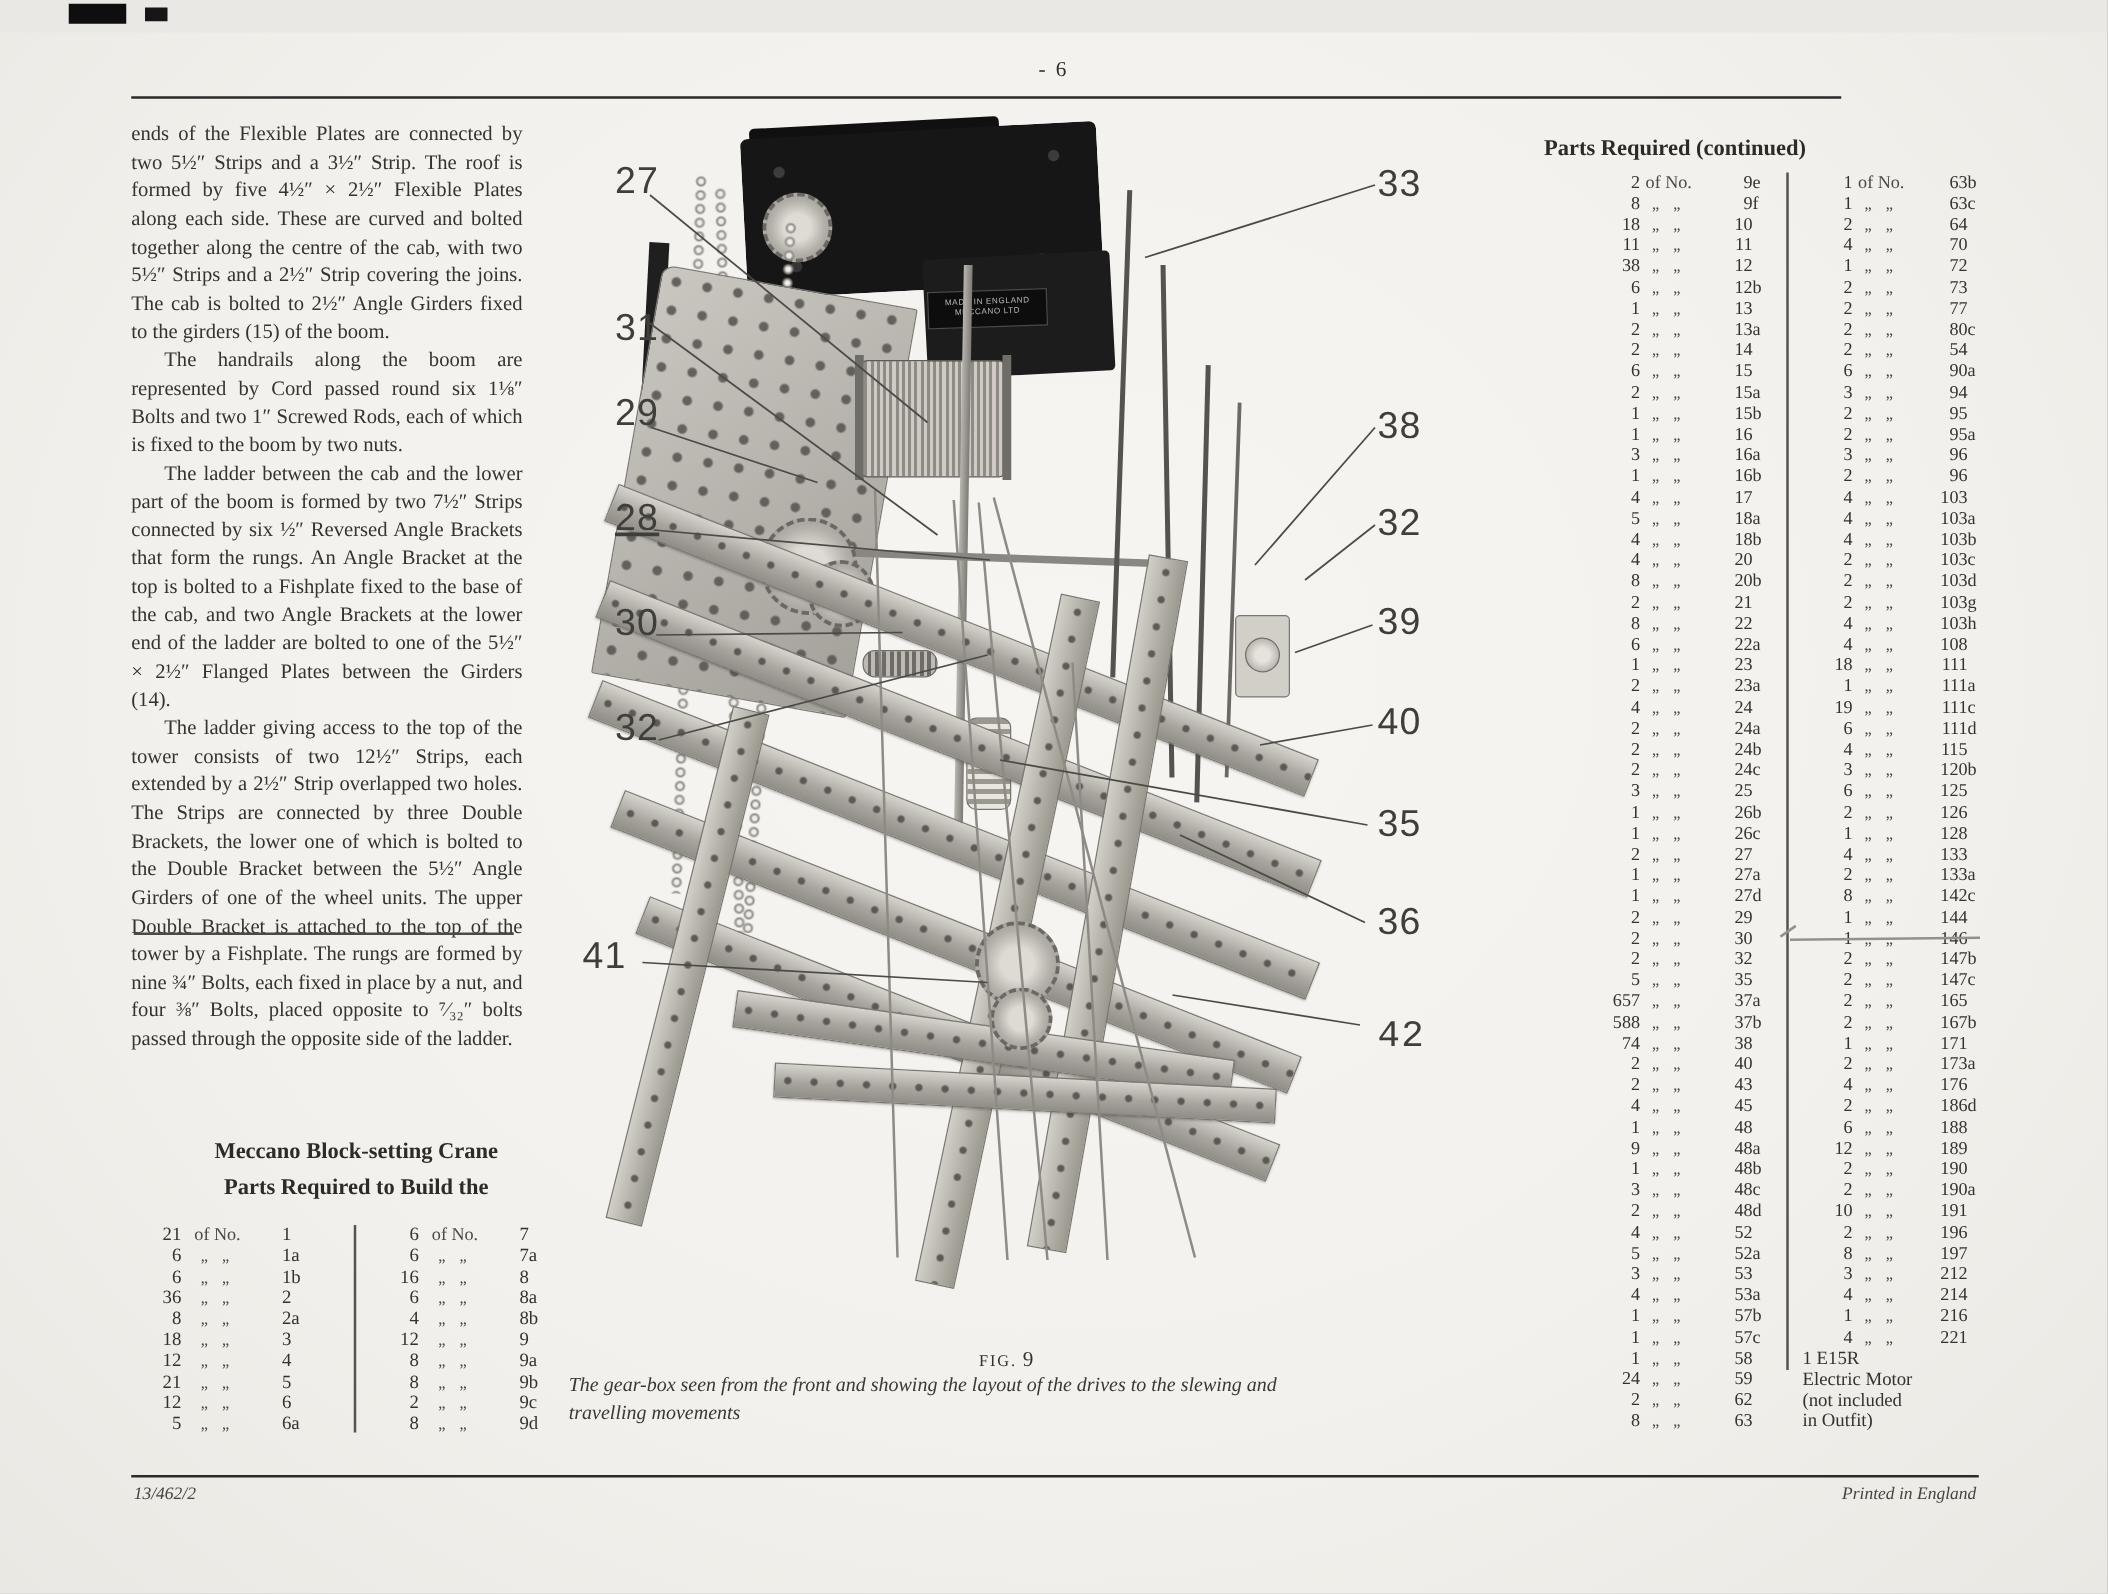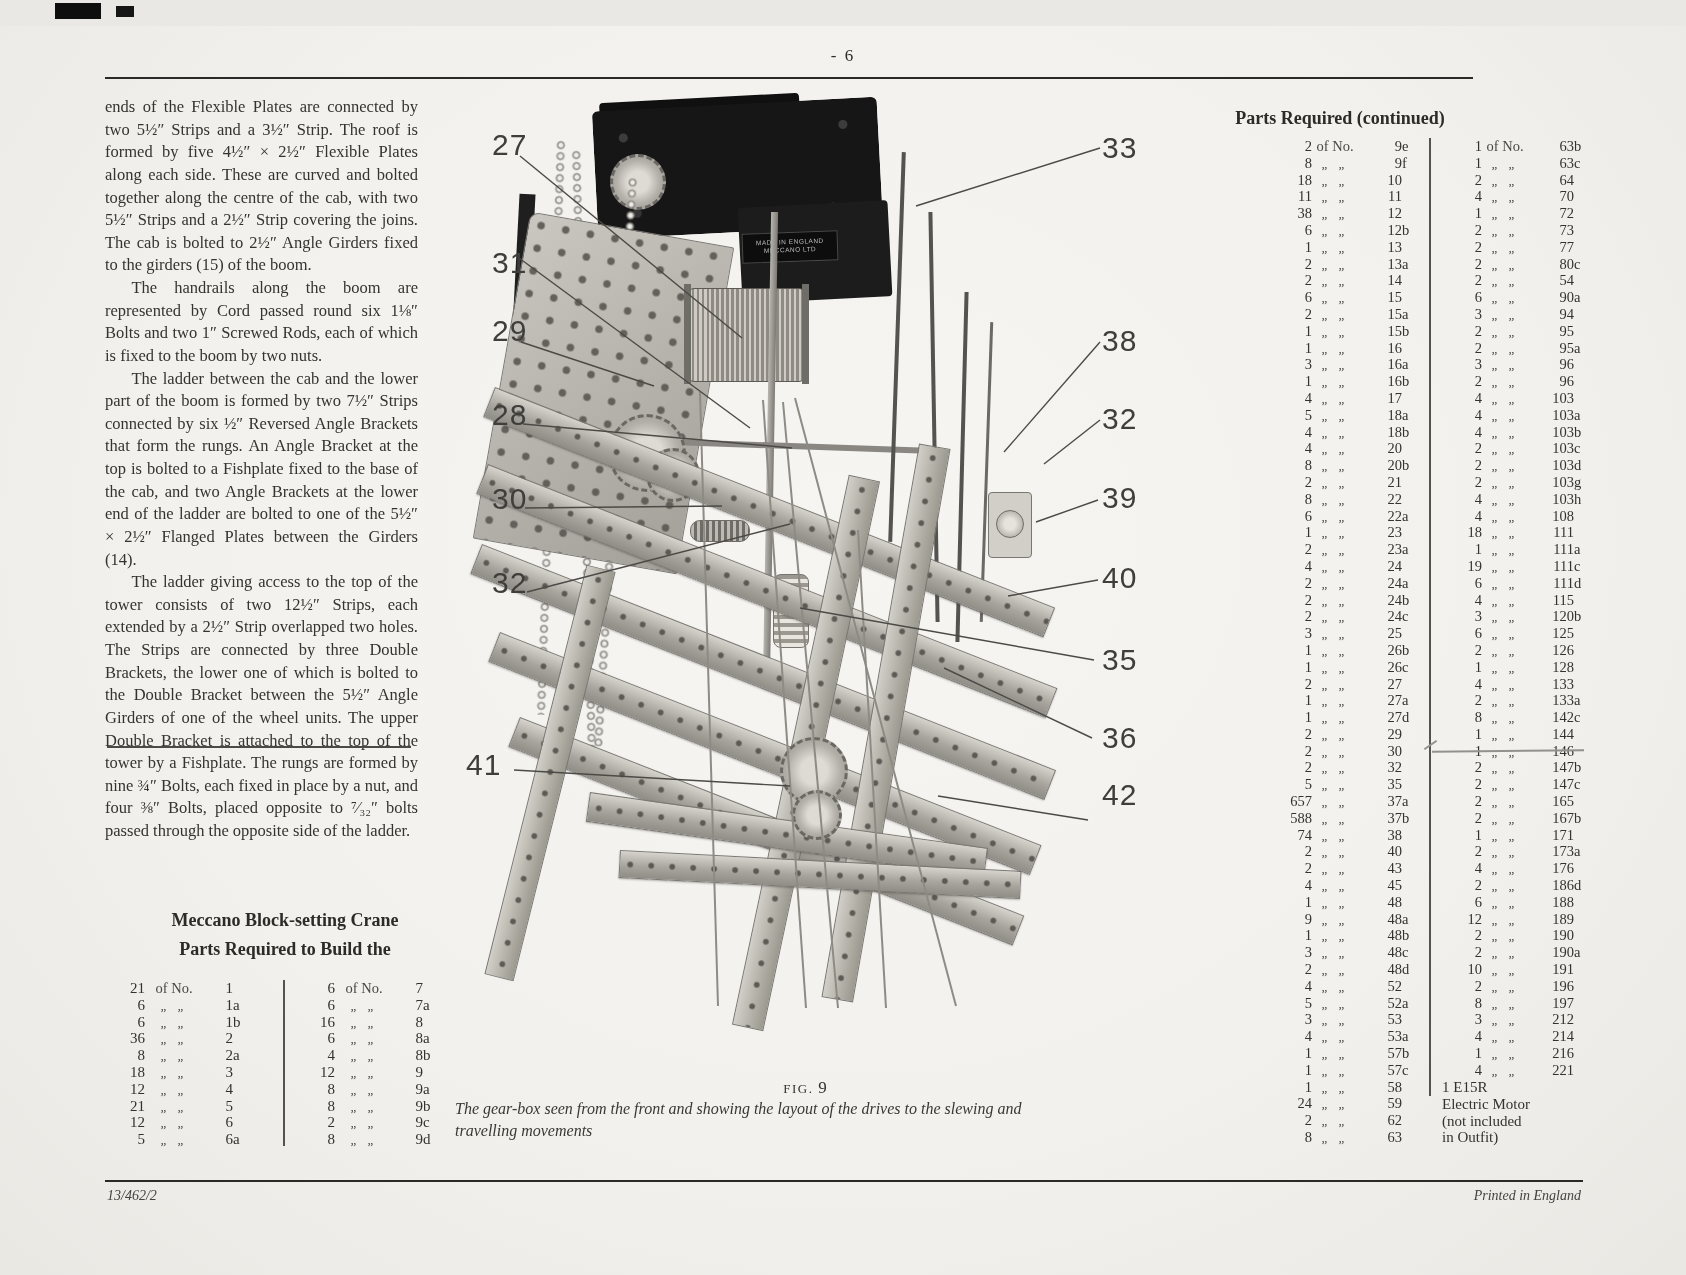--- a/index.html
+++ b/index.html
@@ -66,33 +66,33 @@
   .fig-label{left:455px;top:1078px;width:700px;text-align:center;font-size:13px;letter-spacing:1.5px;color:#343230;}
   .fig-label .num{font-size:17px;letter-spacing:0;}
   .caption{left:455px;top:1098px;width:700px;text-align:left;font-style:italic;font-size:16px;line-height:22px;color:#3a3834;}
 
   
   .callout{position:absolute;font-family:"Liberation Sans","DejaVu Sans",sans-serif;font-size:30px;color:#3f3e3b;letter-spacing:1px;}
   .callouts-left .callout{left:492px;}
   .callouts-left .callout:nth-of-type(1){top:128px;}
   .callouts-left .callout:nth-of-type(2){top:230px;margin-top:16px;}
   .callouts-left .callout:nth-of-type(3){top:314px;}
-  .callouts-left .callout:nth-of-type(4){top:398px;}
+  .callouts-left .callout:nth-of-type(4){top:398px;text-decoration:underline;}
   .callouts-left .callout:nth-of-type(5){top:482px;}
   .callouts-left .callout:nth-of-type(6){top:566px;}
   .callouts-left .callout:nth-of-type(7){top:748px;left:466px;}
   .callouts-right .callout{left:1102px;}
   .callouts-right .callout:nth-of-type(1){top:131px;}
   .callouts-right .callout:nth-of-type(2){top:324px;}
   .callouts-right .callout:nth-of-type(3){top:402px;}
   .callouts-right .callout:nth-of-type(4){top:481px;}
   .callouts-right .callout:nth-of-type(5){top:561px;}
   .callouts-right .callout:nth-of-type(6){top:643px;}
   .callouts-right .callout:nth-of-type(7){top:721px;}
-  .callouts-right .callout:nth-of-type(8){top:778px;}
+  .callouts-right .callout:nth-of-type(8){top:813px;font-family:Liberation Mono, monospace;}
 
   
   .photo{left:440px;top:92px;width:665px;height:920px;}
   .photo .abs{position:absolute;}
   .girder{
     background:
       radial-gradient(circle 3.2px at 10px 50%, rgba(78,75,70,.85) 2.2px, rgba(78,75,70,0) 3.6px),
       linear-gradient(180deg,#d6d3cc,#a8a59f 55%,#908d87);
     background-size:21px 100%,100% 100%;
     border:1px solid #7a7772;

